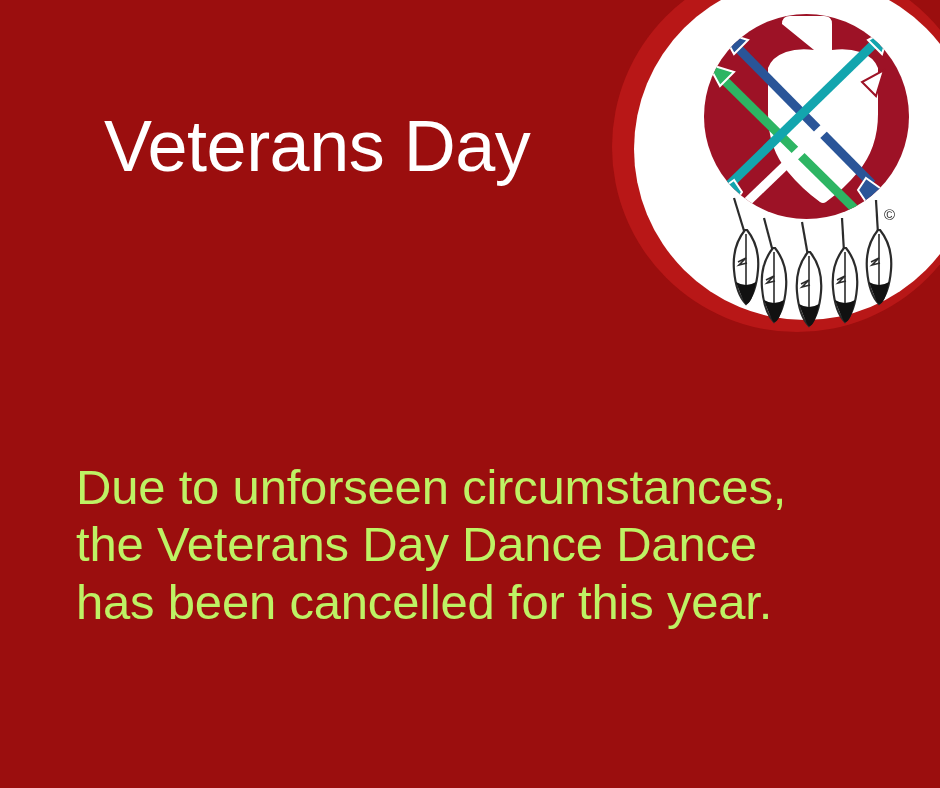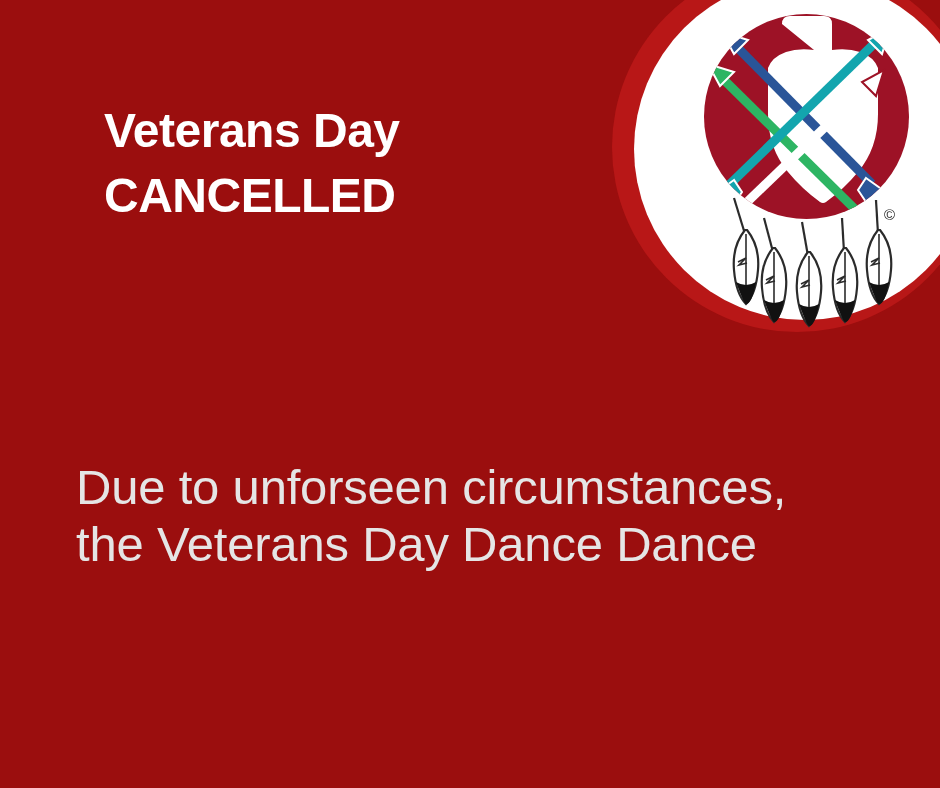--- a/index.html
+++ b/index.html
@@ -84,37 +84,37 @@
     font-family: "Liberation Sans", sans-serif;
     line-height: 1;
   }
 
   
   #headline {
     position: absolute;
     left: 104px;
     top: 98px;
     width: 520px;
-    font-size: 48px;
-    font-weight: bold;
+    font-size: 72px;
+    font-weight: normal;
     line-height: 1.36;
     color: #FFFFFF;
     letter-spacing: -0.5px;
   }
   #headline .hl-line { display:block; white-space: nowrap; }
 
   #body-copy {
     position: absolute;
     left: 76px;
     top: 459px;
     width: 820px;
     font-size: 49px;
     font-weight: normal;
     line-height: 1.17;
-    color: #e5e5e5;
+    color: #bef264;
     letter-spacing: -0.2px;
   }
   #body-copy .bc-line { display:block; white-space: nowrap; }
 </style>
 </head>
 <body>
 
 <div id="poster">
 
   <div id="logo-badge">
@@ -210,21 +210,21 @@
         </g>
 
       </g>
     </svg>
 
     <div class="copyright-mark">©</div>
   </div>
 
   <h1 id="headline">
     <span class="hl-line">Veterans Day</span>
-    <span class="hl-line">CANCELLED</span>
   </h1>
 
   <p id="body-copy">
     <span class="bc-line">Due to unforseen circumstances,</span>
     <span class="bc-line">the Veterans Day Dance Dance</span>
+    <span class="bc-line">has been cancelled for this year.</span>
   </p>
 
 </div>
 
 </body></html>

